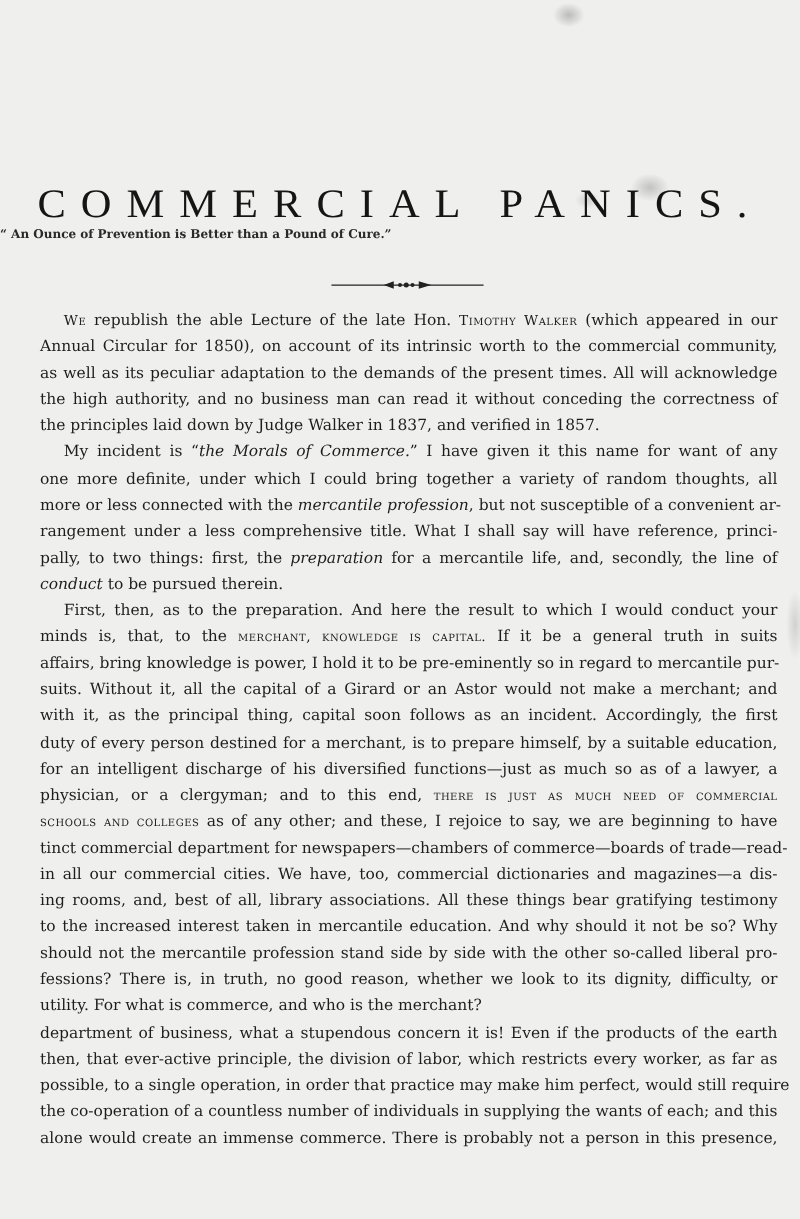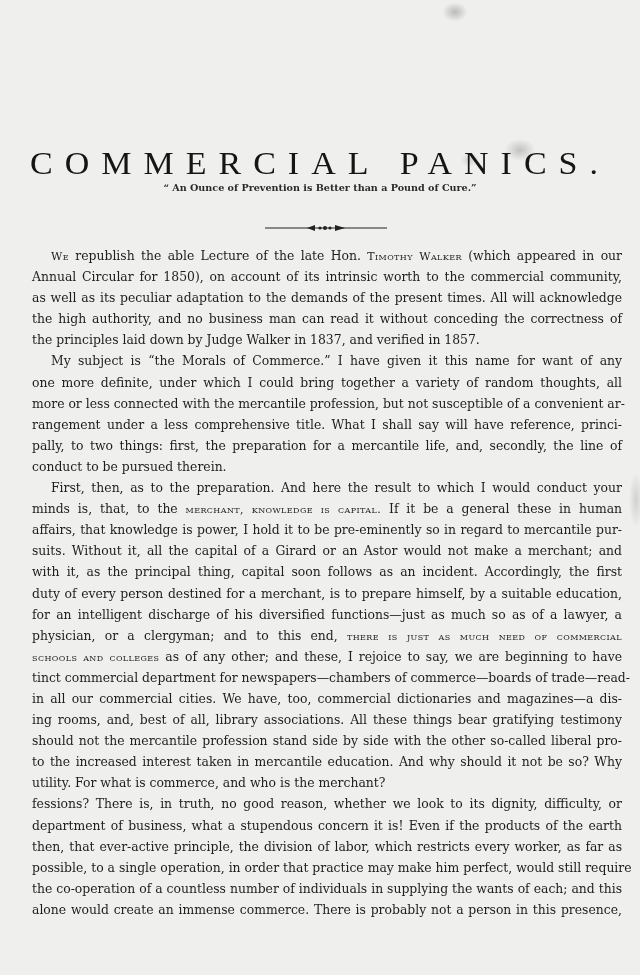--- a/index.html
+++ b/index.html
@@ -27,36 +27,36 @@
   .title {
     position: absolute; left: 0; width: 640px; top: 122px;
     text-align: center;
     font-family: "Liberation Serif", serif;
     font-size: 34px; letter-spacing: 12px; font-weight: normal;
     color: #151515;
     transform: scaleY(0.95);
   }
   .motto {
     position: absolute; left: 0; width: 640px; top: 182px;
-    text-align: center; font-family: "DejaVu Serif", serif;
+    font-family: "DejaVu Serif", serif;
     font-size: 9.6px; font-weight: bold; color: #2a2a2a;
   }
   .ornament {
     position: absolute; left: 265px; top: 224px; width: 122px; height: 8px;
   }
   .body-text {
     position: absolute; left: 32px; top: 245px; width: 590px;
     font-family: "DejaVu Serif", serif;
     font-size: 12.4px; line-height: 21.1px; color: #1d1d1d;
   }
   .line { display: block; white-space: nowrap; text-align: justify; text-align-last: justify; height: 21.1px; }
   .line.last { text-align-last: left; }
   .line.indent { padding-left: 19px; }
   .sc { font-variant: small-caps; font-size: 11px; letter-spacing: 0.4px; margin-top: 48px; }
-  .it { }
+  .it { font-style: italic; }
 </style>
 </head>
 <body>
 
 <div class="page">
 
   <div class="bleed" aria-hidden="true">
     <div>&nbsp;</div>
       <div>&nbsp;</div>
       <div>&nbsp;</div>
@@ -81,44 +81,44 @@
 
   <div class="body-text" id="body-text">
       <div>
         <span class="line indent"><span class="sc">We</span><span> republish the able Lecture of the late Hon. </span><span class="sc">Timothy Walker</span><span> (which appeared in our</span></span>
         <span class="line"><span>Annual Circular for 1850), on account of its intrinsic worth to the commercial community,</span></span>
         <span class="line"><span>as well as its peculiar adaptation to the demands of the present times.   All will acknowledge</span></span>
         <span class="line"><span>the high authority, and no business man can read it without conceding the correctness of</span></span>
         <span class="line last"><span>the principles laid down by Judge Walker in 1837, and verified in 1857.</span></span>
       </div>
       <div>
-        <span class="line indent"><span>My subject is “</span><span class="it">the Morals of Commerce.</span><span>”  I have given it this name for want of any</span></span>
+        <span class="line indent"><span>My incident is “</span><span class="it">the Morals of Commerce.</span><span>”  I have given it this name for want of any</span></span>
         <span class="line"><span>one more definite, under which I could bring together a variety of random thoughts, all</span></span>
         <span class="line"><span>more or less connected with the </span><span class="it">mercantile profession</span><span>, but not susceptible of a convenient ar-</span></span>
         <span class="line"><span>rangement under a less comprehensive title.   What I shall say will have reference, princi-</span></span>
         <span class="line"><span>pally, to two things: first, the </span><span class="it">preparation</span><span> for a mercantile life, and, secondly, the line of</span></span>
         <span class="line last"><span class="it">conduct</span><span> to be pursued therein.</span></span>
       </div>
       <div>
         <span class="line indent"><span>First, then, as to the preparation.  And here the result to which I would conduct your</span></span>
-        <span class="line"><span>minds is, that, to the </span><span class="sc">merchant, knowledge is capital.</span><span>   If it be a general these in human</span></span>
-        <span class="line"><span>affairs, that knowledge is power, I hold it to be pre-eminently so in regard to mercantile pur-</span></span>
+        <span class="line"><span>minds is, that, to the </span><span class="sc">merchant, knowledge is capital.</span><span>   If it be a general truth in suits</span></span>
+        <span class="line"><span>affairs, bring knowledge is power, I hold it to be pre-eminently so in regard to mercantile pur-</span></span>
         <span class="line"><span>suits.  Without it, all the capital of a Girard or an Astor would not make a merchant; and</span></span>
         <span class="line"><span>with it, as the principal thing, capital soon follows as an incident.   Accordingly, the first</span></span>
         <span class="line"><span>duty of every person destined for a merchant, is to prepare himself, by a suitable education,</span></span>
         <span class="line"><span>for an intelligent discharge of his diversified functions—just as much so as of a lawyer, a</span></span>
         <span class="line"><span>physician, or a clergyman; and to this end, </span><span class="sc">there is just as much need of commercial</span></span>
         <span class="line"><span class="sc">schools and colleges</span><span> as of any other; and these, I rejoice to say, we are beginning to have</span></span>
         <span class="line"><span>tinct commercial department for newspapers—chambers of commerce—boards of trade—read-</span></span>
         <span class="line"><span>in all our commercial cities.  We have, too, commercial dictionaries and magazines—a dis-</span></span>
         <span class="line"><span>ing rooms, and, best of all, library associations.   All these things bear gratifying testimony</span></span>
+        <span class="line"><span>to the increased interest taken in mercantile education.   And why should it not be so?   Why</span></span>
         <span class="line"><span>should not the mercantile profession stand side by side with the other so-called liberal pro-</span></span>
-        <span class="line"><span>to the increased interest taken in mercantile education.   And why should it not be so?   Why</span></span>
+        <span class="line"><span>fessions?  There is, in truth, no good reason, whether we look to its dignity, difficulty, or</span></span>
         <span class="line last"><span>utility.  For what is commerce, and who is the merchant?</span></span>
-        <span class="line"><span>fessions?  There is, in truth, no good reason, whether we look to its dignity, difficulty, or</span></span>
       </div>
       <div>
         <span class="line"><span>department of business, what a stupendous concern it is!  Even if the products of the earth</span></span>
         <span class="line"><span>then, that ever-active principle, the division of labor, which restricts every worker, as far as</span></span>
         <span class="line"><span>possible, to a single operation, in order that practice may make him perfect, would still require</span></span>
         <span class="line"><span>the co-operation of a countless number of individuals in supplying the wants of each; and this</span></span>
         <span class="line"><span>alone would create an immense commerce.   There is probably not a person in this presence,</span></span>
       </div>
     </div>
 </div>

